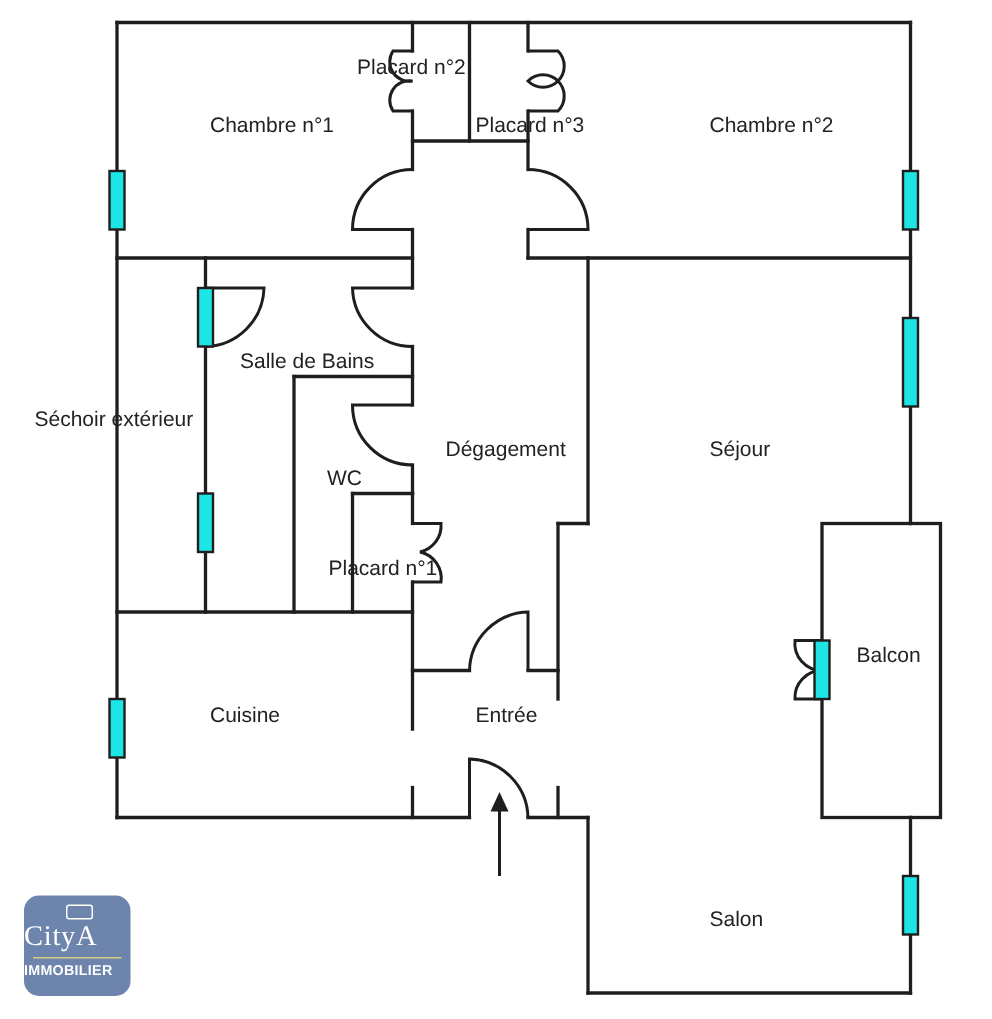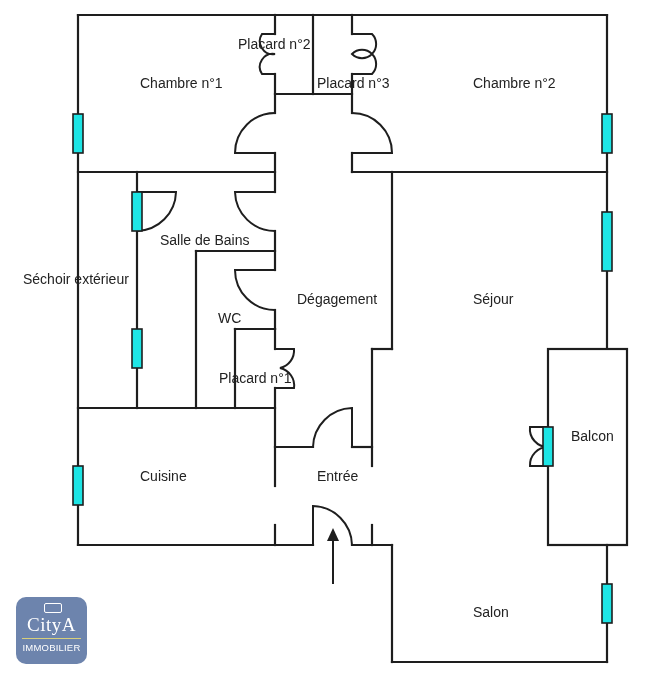--- a/index.html
+++ b/index.html
@@ -2,25 +2,25 @@
 <html><head>
 <meta charset="utf-8">
 <style>
   html, body { margin:0; padding:0; background:#ffffff; }
   body { width:661px; height:679px; position:relative; overflow:hidden; font-family:"Liberation Sans", sans-serif; }
   #plan { position:absolute; left:0; top:0; }
   .wall { stroke:#1e1e1e; stroke-width:2.2; fill:none; stroke-linecap:square; }
   .door { stroke:#1e1e1e; stroke-width:2; fill:none; }
   .win { fill:#1de5e5; stroke:#1e1e1e; stroke-width:1.6; }
   .lbl { font-size:14px; fill:#222; font-family:"Liberation Sans", sans-serif; }
-  .logo { position:absolute; left:16px; top:597px; width:71px; height:67px; background:#6d84ad; border-radius:10px; color:#fff; text-align:center; }
+  .logo { position:absolute; left:16px; top:597px; width:71px; height:67px; background:#6d84ad; border-radius:10px; color:#fff; text-align:left; }
   .logo .emb { position:absolute; left:28px; top:6px; width:16px; height:8px; border:1px solid #fff; border-radius:2px; }
   .logo .name { position:absolute; left:0; right:0; top:17px; font-family:"Liberation Serif", serif; font-size:19px; letter-spacing:0.5px; }
   .logo .rule { position:absolute; left:6px; right:6px; top:41px; height:1px; background:#d8cf7a; }
-  .logo .sub { position:absolute; left:0; right:0; top:45px; font-size:9.5px; font-weight:normal; letter-spacing:0.2px; }
+  .logo .sub { position:absolute; left:0; right:0; top:45px; font-size:9.5px; font-weight:bold; letter-spacing:0.2px; }
 </style>
 </head>
 <body>
 
 <svg id="plan" width="661" height="679" viewBox="0 0 661 679">
 
   <g>
 
     <line class="wall" x1="78" y1="15" x2="607" y2="15"></line>
 

